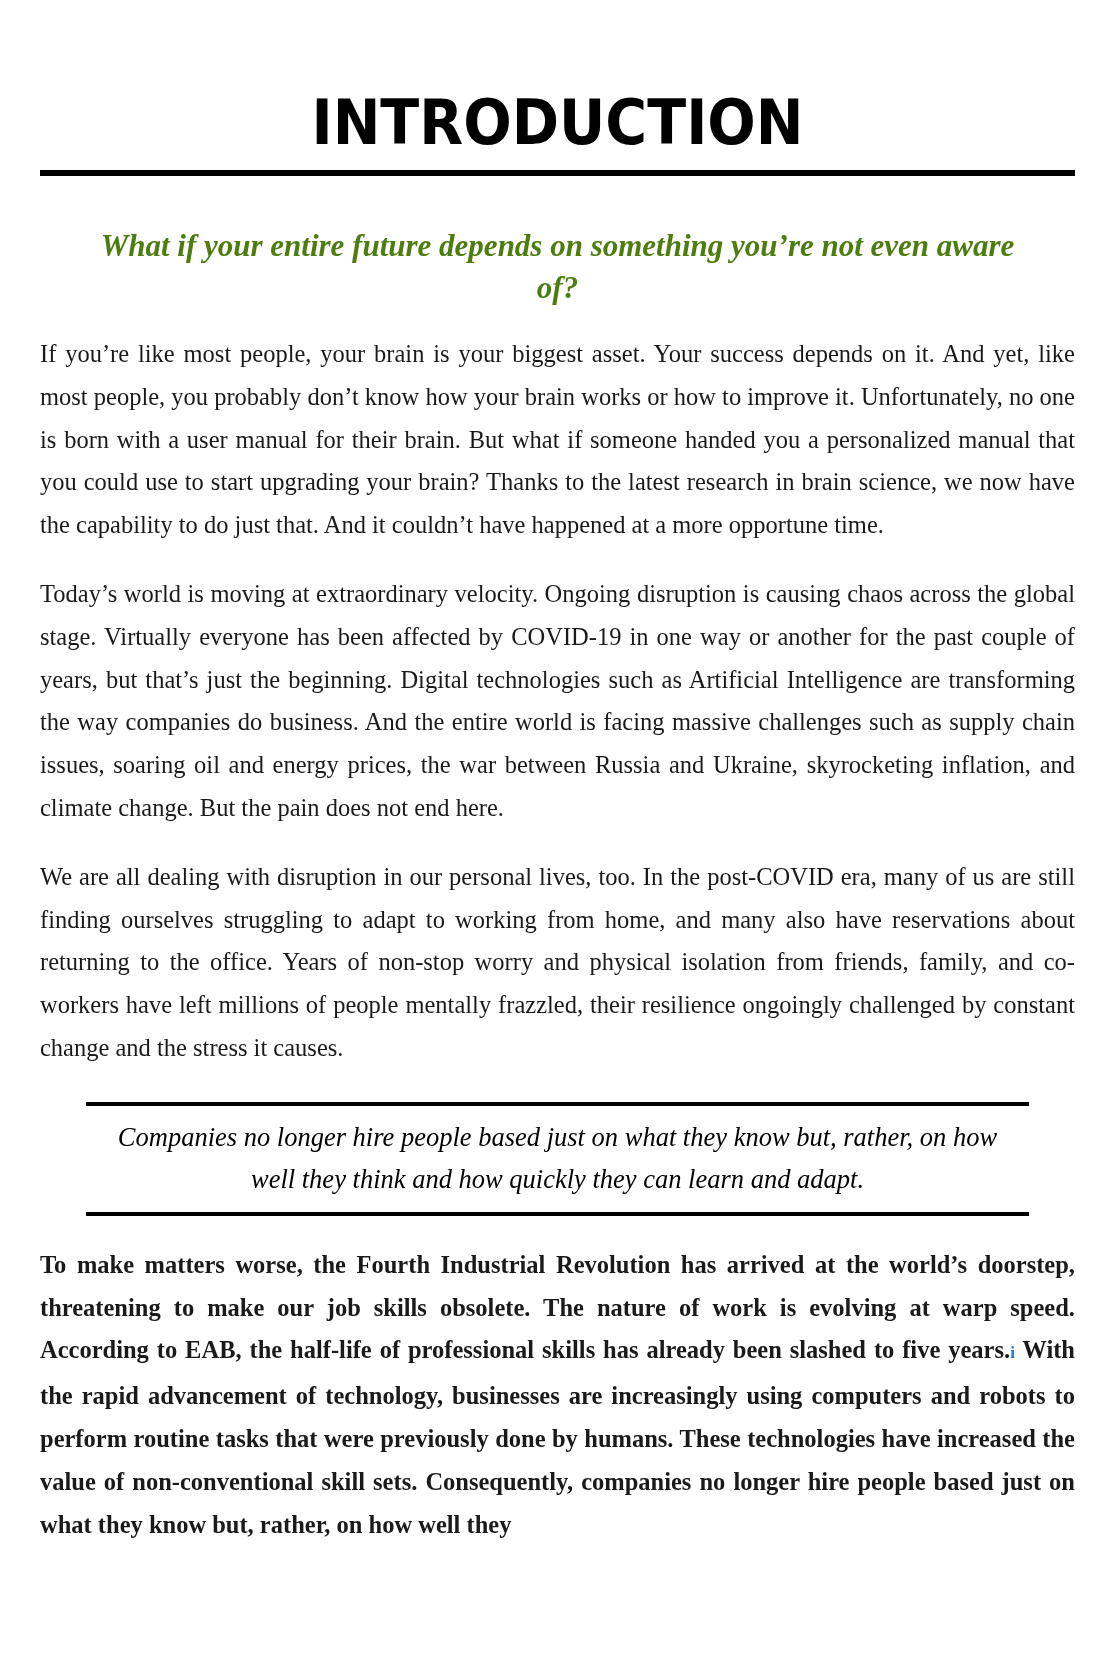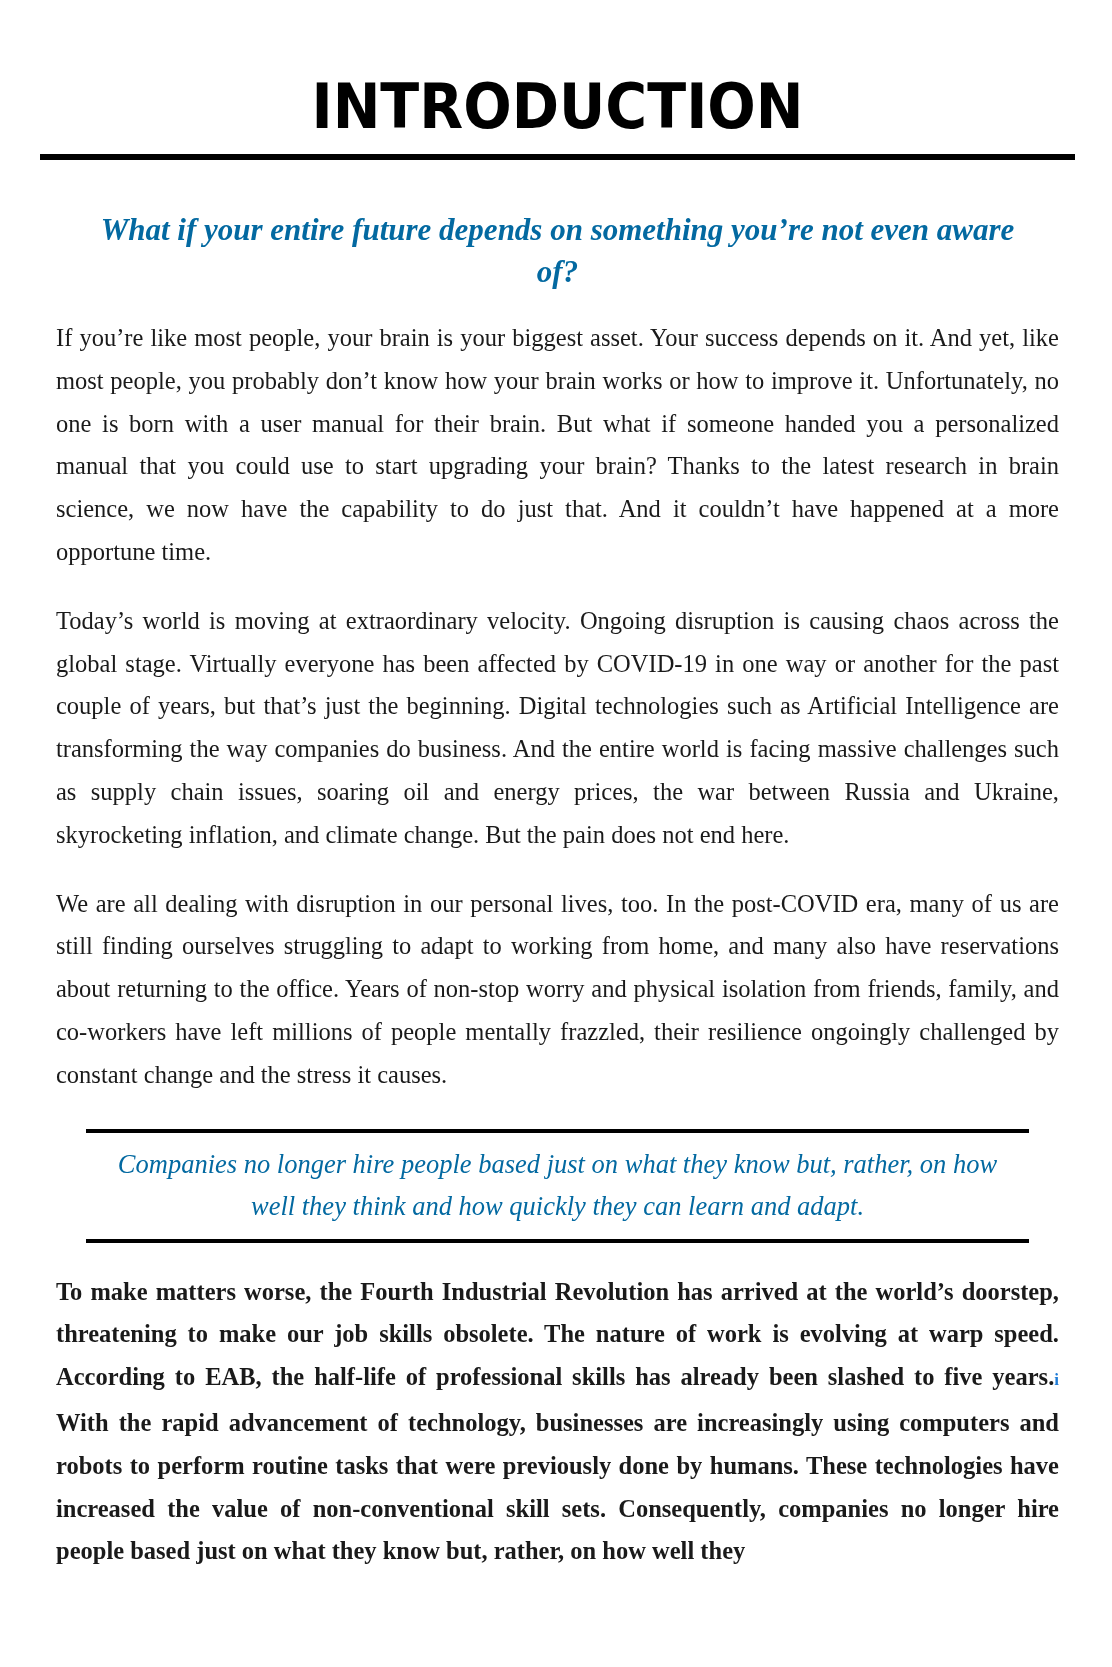--- a/index.html
+++ b/index.html
@@ -1,38 +1,38 @@
 <!DOCTYPE html>
 <html><head>
 <meta charset="utf-8">
 <style>
   html, body { margin: 0; padding: 0; background: #ffffff; }
   body { width: 1112px; height: 1667px; overflow: hidden; position: relative; color: #1a1a1a; }
-  .page { position: absolute; left: 40px; top: 0; width: 1035px; }
+  .page { position: absolute; left: 40px; top: 16px; width: 1035px; }
   .chapter-title {
     font-family: "DejaVu Sans", sans-serif; font-weight: bold; font-size: 62px;
     text-align: center; margin: 0; padding-top: 72px; height: 70px; line-height: 70px;
     letter-spacing: 0px; color: #000; transform: scaleX(0.92);
   }
   .title-rule { height: 6px; background: #000; margin-top: 12px; width: 1035px; }
   .subtitle {
     font-family: "Liberation Serif", serif; font-style: italic; font-weight: bold;
-    font-size: 31px; line-height: 42px; text-align: center; margin: 49px 60px 18px 60px; color: #0369a1;
+    font-size: 31px; line-height: 42px; text-align: center; margin: 49px 60px 18px 60px; color: #4d7c0f;
   }
   p.body {
     font-family: "Liberation Serif", serif; font-size: 24.5px; line-height: 42.8px;
-    text-align: justify; margin: 16px; color: #1a1a1a;
+    text-align: justify; margin: 0; color: #1a1a1a;
   }
   .p1 { margin-top: 24px !important; }
   .gap { margin-top: 26px !important; }
   .pull-quote { margin: 32px 46px 0 46px; }
   .pq-rule { height: 4px; background: #000; }
   .pq-text {
     font-family: "Liberation Serif", serif; font-style: italic; font-size: 26.5px; line-height: 42px;
-    text-align: center; padding: 10px 20px 12px 20px; color: #0369a1;
+    text-align: center; padding: 10px 20px 12px 20px; color: #000000;
   }
   .after-quote { margin-top: 28px !important; font-weight: bold; }
   .footnote-ref { color: #1e7bd6; font-size: 17px; vertical-align: baseline; }
 </style>
 </head>
 <body>
 
 <div class="page">
   <h1 class="chapter-title">INTRODUCTION</h1>
   <div class="title-rule"></div>

